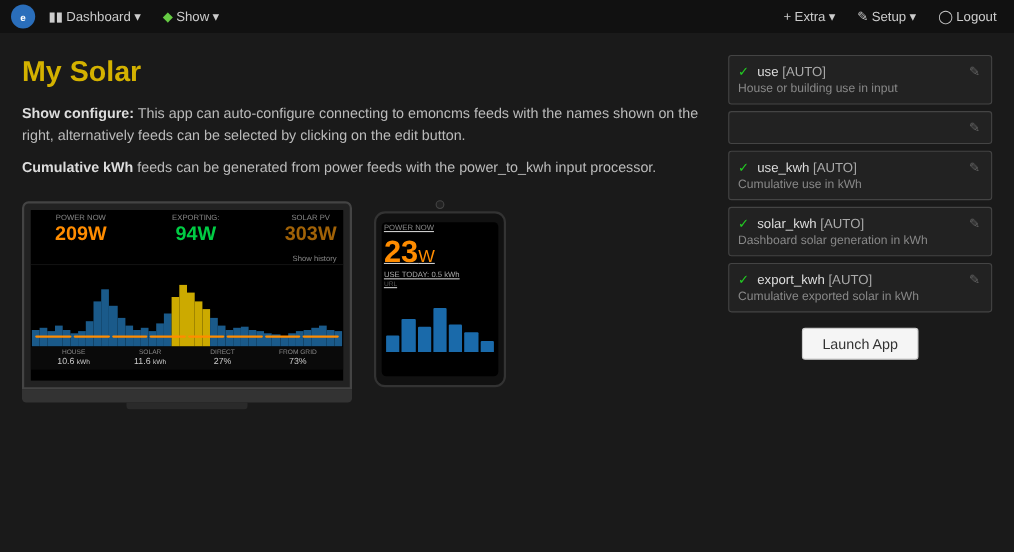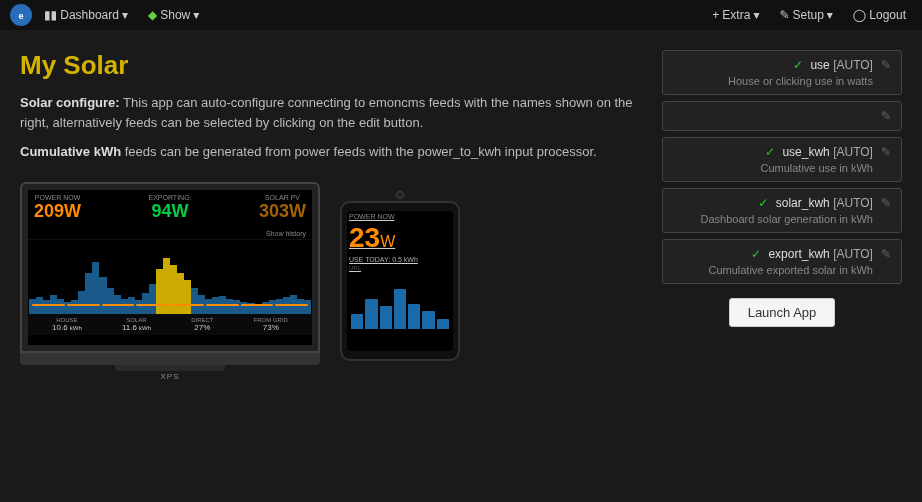--- a/index.html
+++ b/index.html
@@ -99,21 +99,21 @@
       letter-spacing: 1px;
     }
 
     
     .screen-header {
       display: flex;
       justify-content: space-between;
       padding: 4px 6px 2px;
       background: #000;
     }
-    .screen-stat { text-align: center; }
+    .screen-stat { text-align: center; margin-left: 16px; }
     .screen-stat-label { font-size: 7px; color: #888; text-transform: uppercase; }
     .screen-stat-value { font-size: 18px; font-weight: bold; }
     .stat-orange { color: #ff8c00; }
     .stat-green { color: #00cc44; }
     .stat-cyan { color: #a16207; }
 
     .graph-area {
       height: 75px;
       background: #000;
       position: relative;
@@ -163,21 +163,20 @@
     
     .feed-item {
       background: #222;
       border: 1px solid #444;
       border-radius: 3px;
       padding: 7px 8px;
       display: flex;
       align-items: flex-start;
       justify-content: space-between;
       cursor: pointer;
-      text-align: right;
     }
     .feed-content { flex: 1; }
     .feed-title { font-size: 12px; color: #ddd; margin-bottom: 3px; }
     .feed-title .check { color: #22cc22; margin-right: 4px; }
     .feed-title .tag { color: #aaa; font-weight: normal; }
     .feed-desc { font-size: 11px; color: #888; }
     .feed-edit { color: #666; font-size: 12px; cursor: pointer; margin-left: 6px; padding: 0 2px; }
 
     .launch-btn-area { margin-top: 8px; text-align: center; }
     .launch-btn {
@@ -230,21 +229,21 @@
   </div>
 </nav>
 
 <div class="main">
 
   <div class="left-col">
     <h1 class="page-title">My Solar</h1>
 
 
     <p class="description">
-      <strong>Solar configure:</strong>
+      <strong>Show configure:</strong>
       <span> This app can auto-configure connecting to emoncms feeds with the names shown on the right, alternatively feeds can be selected by clicking on the edit button.</span>
     </p>
 
     <p class="description">
       <strong>Cumulative kWh</strong>
       <span> feeds can be generated from power feeds with the power_to_kwh input processor.</span>
     </p>
 
     <div class="device-area">
 
@@ -343,21 +342,20 @@
               </div>
               <div class="footer-stat">
                 <div class="footer-stat-label">FROM GRID</div>
                 <div class="footer-stat-value">73%</div>
               </div>
             </div>
           </div>
         </div>
         <div class="laptop-base"></div>
         <div class="laptop-stand"></div>
-        <div class="laptop-label">XPS</div>
       </div>
 
       <div class="phone">
 
         <div style="width:8px;height:8px;background:#222;border-radius:50%;margin:0 auto 2px; border:1px solid #444;"></div>
         <div class="phone-outer">
           <div class="phone-screen">
             <div class="phone-stat-label">POWER NOW</div>
             <div>
               <span style="font-size:28px;font-weight:bold;color:#ff8c00;">23</span><span style="font-size:16px;color:#ff8c00;">W</span>
@@ -382,21 +380,21 @@
 
   <div class="right-col">
 
     <div class="feed-item">
       <div class="feed-content">
         <div class="feed-title">
           <span class="check">✓</span>
           <span>use</span>
           <span class="tag"> [AUTO]</span>
         </div>
-        <div class="feed-desc">House or clicking use in watts</div>
+        <div class="feed-desc">House or building use in input</div>
       </div>
       <span class="feed-edit">✎</span>
     </div>
 
     <div class="feed-item">
       <div class="feed-content">
       </div>
       <span class="feed-edit">✎</span>
     </div>
 

